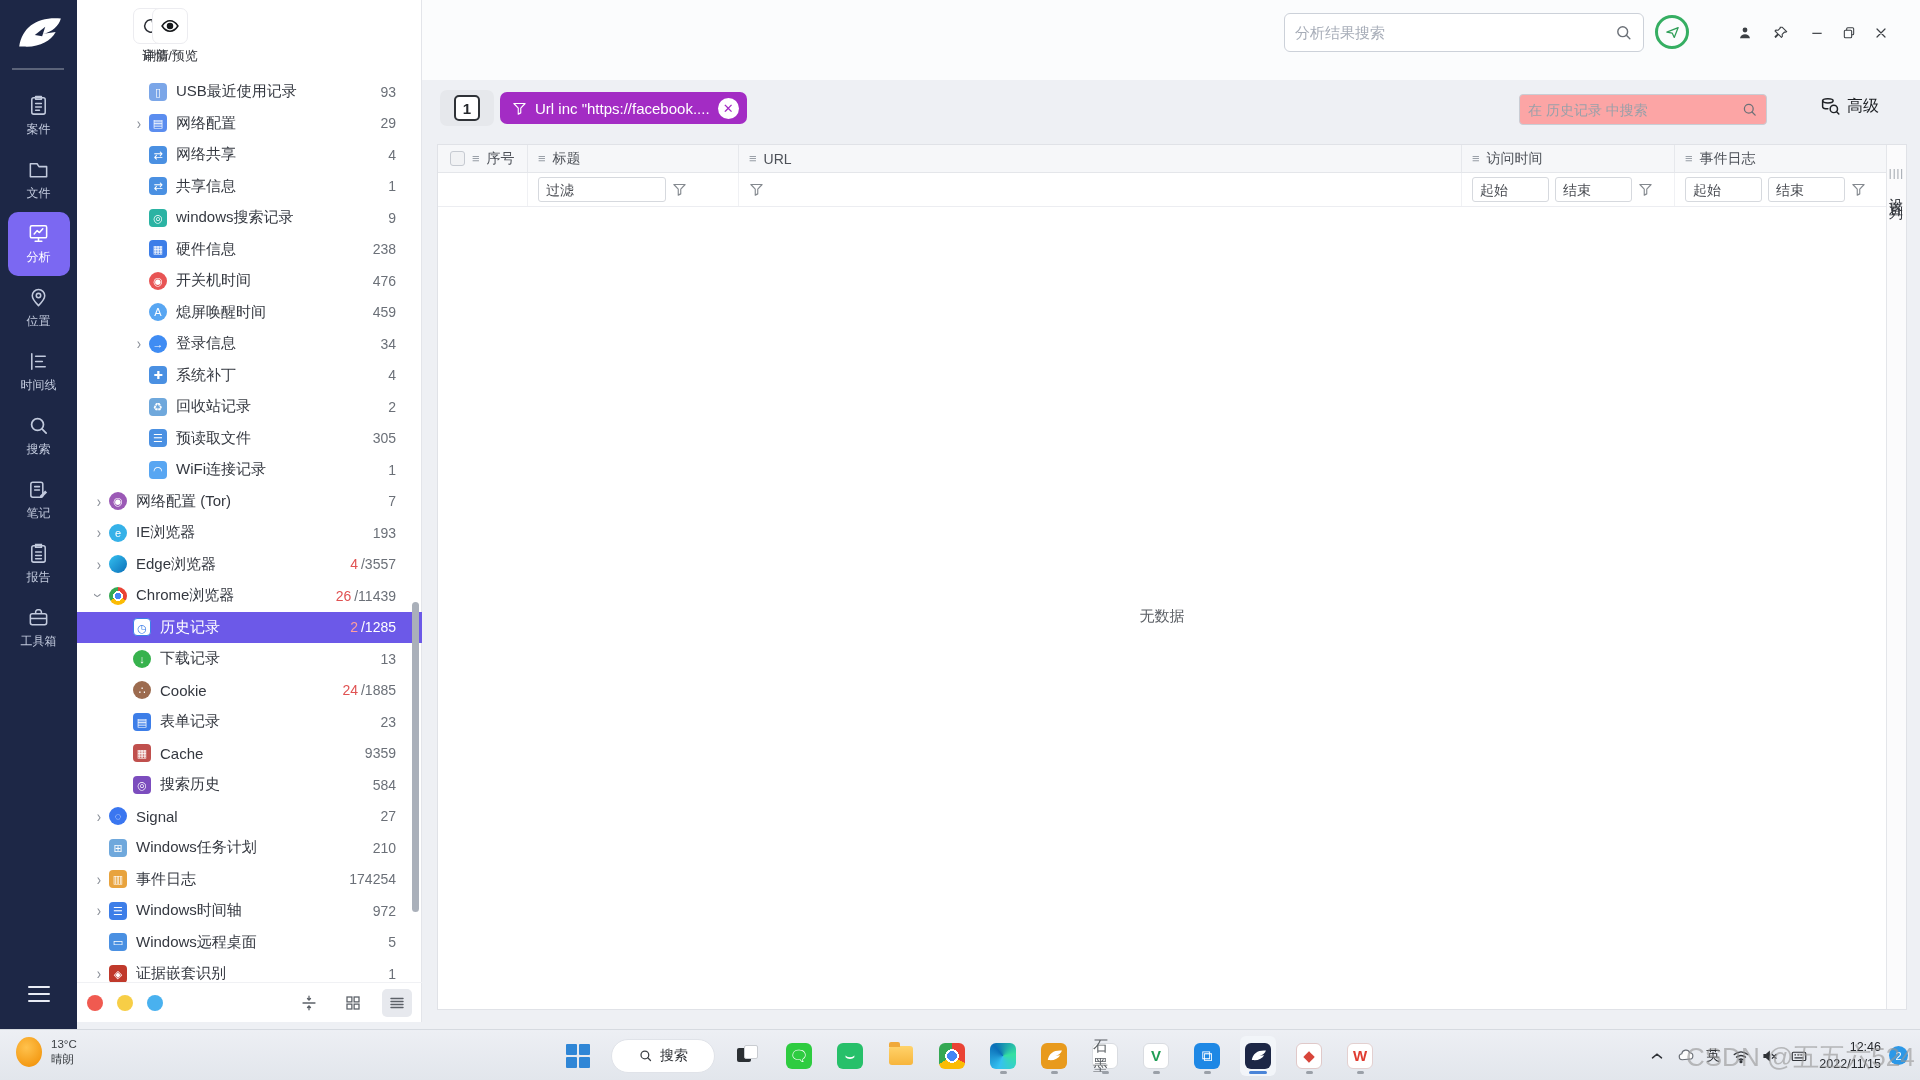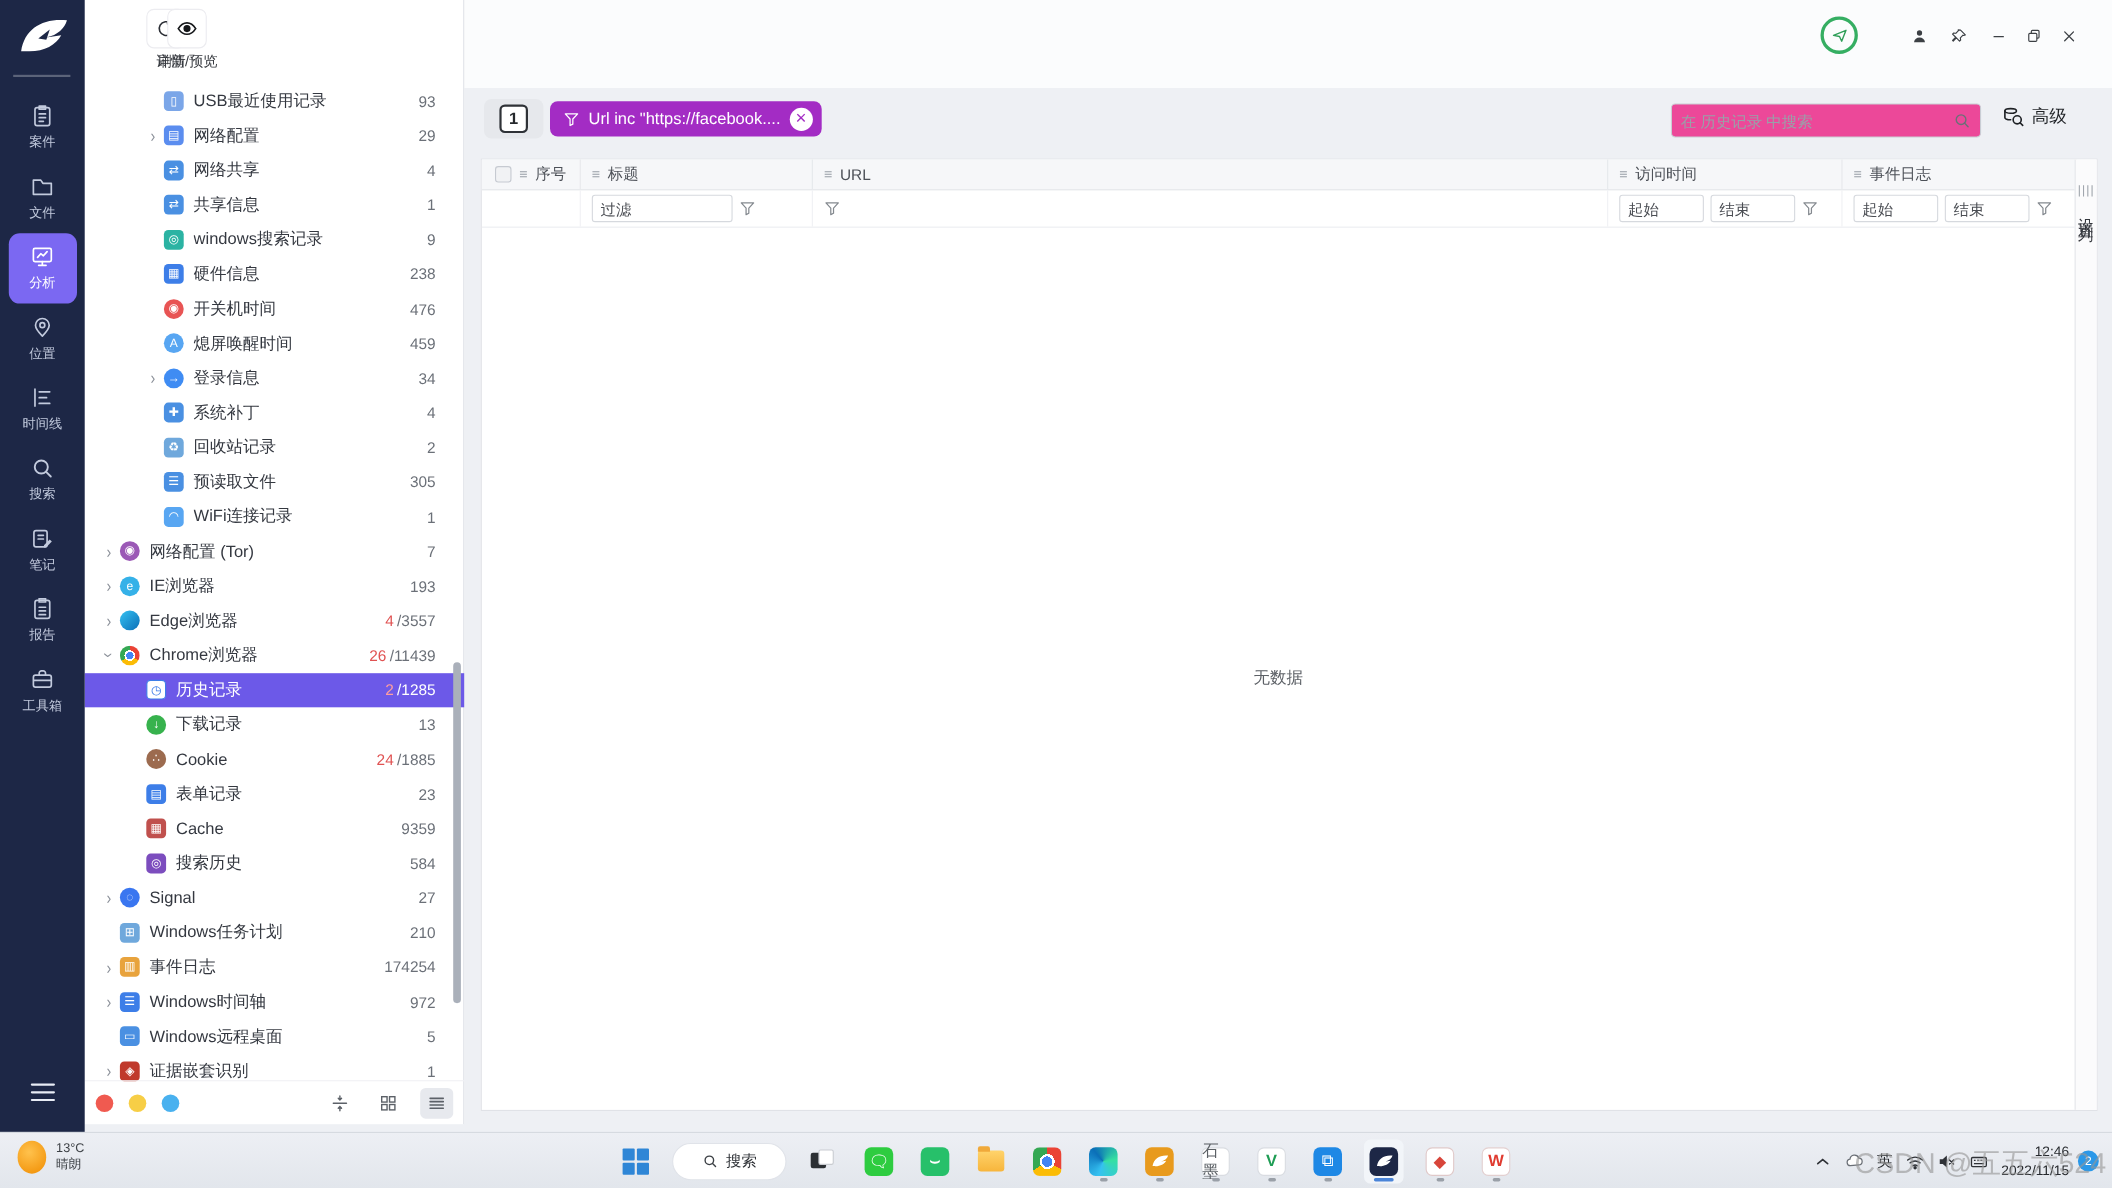--- a/index.html
+++ b/index.html
@@ -77,21 +77,21 @@
 
   
   #main { position:absolute; left:422px; top:80px; width:1498px; height:949px; background:#eef0f4; }
   .contentbar { position:absolute; left:0; top:0; width:1498px; height:64px; }
   .tab-pill { position:absolute; left:18px; top:10px; width:54px; height:36px; background:#e6e8ec; border-radius:7px; display:flex; align-items:center; justify-content:center; cursor:pointer; }
   .tab-box { width:26px; height:26px; border:2px solid #2f3237; border-radius:5px; background:#fff; font-size:15px; font-weight:bold; color:#25282c; display:flex; align-items:center; justify-content:center; }
   .chip { position:absolute; left:78px; top:12px; height:32px; background:#a32cc4; color:#fff; border-radius:7px; display:flex; align-items:center; padding:0 8px 0 12px; gap:8px; cursor:pointer; }
   .chip svg { width:15px; height:15px; color:#fff; }
   .chip .chip-text { font-size:15px; white-space:nowrap; }
   .chip .chip-x { width:21px; height:21px; border-radius:50%; background:#ffffff; color:#a32cc4; font-size:13px; font-weight:bold; display:flex; align-items:center; justify-content:center; cursor:pointer; }
-  .in-search { position:absolute; left:1097px; top:14px; width:282px; height:31px; border:1px solid #c9cdd4; border-radius:4px; background:#ec4899; display:flex; align-items:center; padding:0 8px; }
+  .in-search { position:absolute; left:1097px; top:14px; width:248px; height:31px; border:1px solid #c9cdd4; border-radius:4px; background:#fca5a5; display:flex; align-items:center; padding:0 8px; }
   .in-search input { border:0; outline:0; flex:1; font-size:14px; background:transparent; color:#333; }
   .in-search input::placeholder { color:#9aa0a9; }
   .in-search svg { width:17px; height:17px; color:#6b7077; }
   .advanced { position:absolute; left:1398px; top:16px; display:flex; align-items:center; gap:6px; cursor:pointer; color:#1e2125; }
   .advanced svg { width:21px; height:21px; }
   .advanced span { font-size:16px; }
 
   .table { position:absolute; left:15px; top:64px; width:1470px; height:866px; background:#fff; border:1px solid #e0e2e7; }
   .thead { display:flex; height:28px; background:#f6f7f9; border-bottom:1px solid #e4e6ea; }
   .th { display:flex; align-items:center; gap:7px; font-size:14px; color:#4d5158; padding-left:10px; border-right:1px solid #e6e8ec; }
@@ -464,20 +464,27 @@
         <span class="tf-btn active">
           <svg viewBox="0 0 24 24" fill="none" stroke="currentColor" stroke-width="1.9" stroke-linecap="round">
               <path d="M4 6h16 M4 10h16 M4 14h16 M4 18h16"></path>
             </svg>
         </span>
       </div>
     </div>
   </section>
 
   <header id="titlebar">
+    <div class="tb-search">
+      <input type="text" placeholder="分析结果搜索" style="">
+      <svg viewBox="0 0 24 24" fill="none" stroke="currentColor" stroke-width="1.8" stroke-linecap="round">
+          <circle cx="11" cy="11" r="6.2"></circle>
+          <path d="M15.6 15.6L20 20"></path>
+        </svg>
+    </div>
     <div class="send-ring">
       <svg viewBox="0 0 24 24" fill="none" stroke="currentColor" stroke-width="1.8" stroke-linejoin="round">
           <path d="M4 11.5L20 5l-5.5 14-2.8-6z"></path>
         </svg>
     </div>
     <div class="win-ctrl" id="wc-user">
       <svg viewBox="0 0 24 24" fill="currentColor">
           <circle cx="12" cy="7.5" r="3.6"></circle>
           <path d="M4.5 20c.8-4.2 3.7-6.3 7.5-6.3s6.7 2.1 7.5 6.3z"></path>
         </svg>

